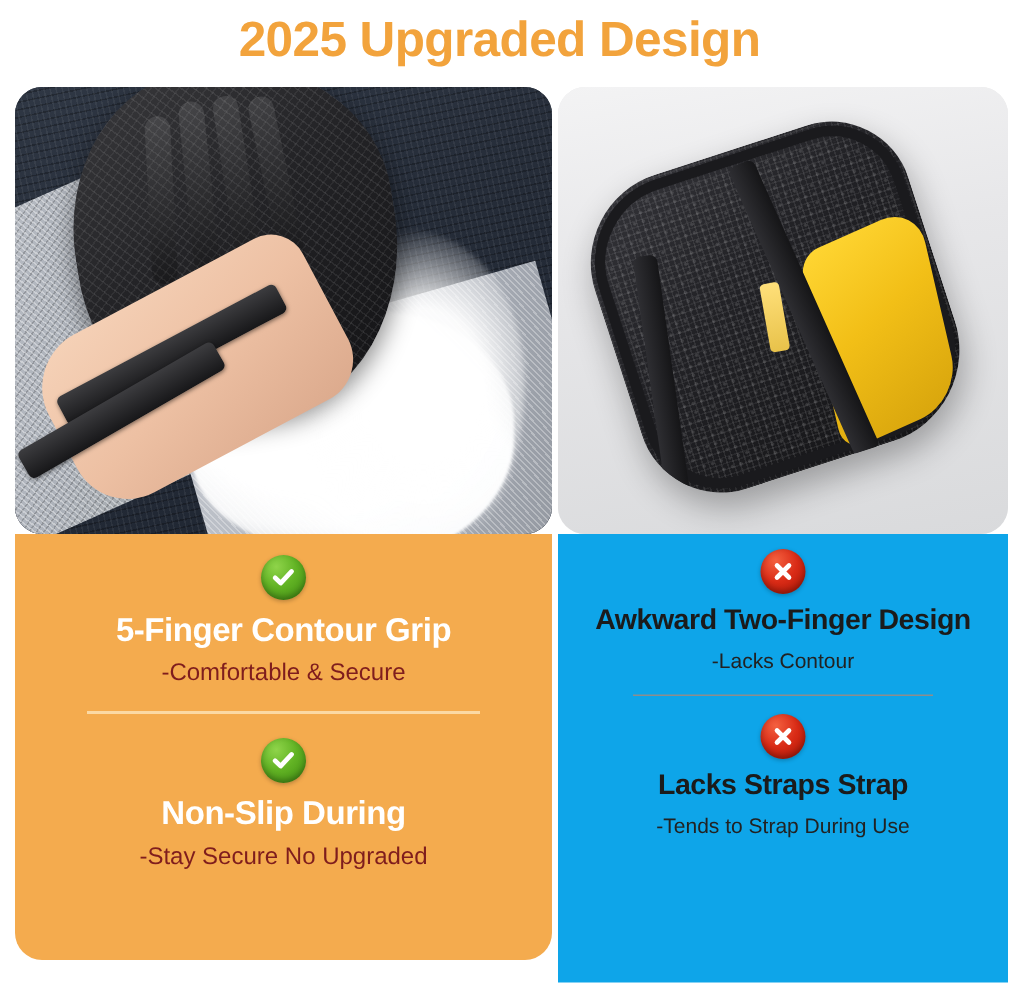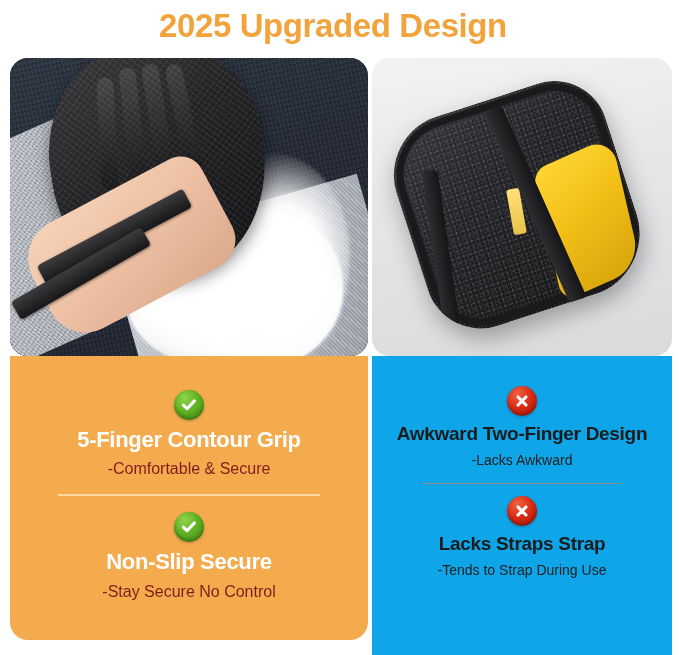--- a/index.html
+++ b/index.html
@@ -199,21 +199,20 @@
     width: 13px; height: 46px;
     transform: rotate(8deg);
     border-radius: 3px;
     background: linear-gradient(180deg, #ffe07a, #e8c24a);
   }
 
   
   .panel {
     position: absolute;
     left: 0;
-    padding-top: 20px;
   }
   .panel-left {
     top: 298px;
     width: 358px; height: 284px;
     background: #f4ab4e;
     border-radius: 0 0 18px 18px;
   }
   .panel-right {
     top: 298px;
     width: 300px; height: 344px;
@@ -317,22 +316,22 @@
       </div>
 
       <hr class="divider">
 
       <div class="feature">
         <div class="badge badge-check">
           <svg width="18" height="18" viewBox="0 0 18 18">
             <path d="M3.4 9.2 L7.1 12.7 L14.4 4.9" stroke="#ffffff" stroke-width="3.1" fill="none" stroke-linecap="round" stroke-linejoin="round"></path>
           </svg>
         </div>
-        <div class="feat-title">Non-Slip Secure</div>
-        <div class="feat-sub">-Stay Secure No Control</div>
+        <div class="feat-title">Non-Slip During</div>
+        <div class="feat-sub">-Stay Secure No Upgraded</div>
       </div>
 
     </div>
   </div>
 
   <div class="col col-right">
 
     <div class="photo photo-right">
       <div class="studio"></div>
       <div class="pad">
@@ -347,21 +346,21 @@
 
     <div class="panel panel-right">
 
       <div class="feature">
         <div class="badge badge-cross">
           <svg width="18" height="18" viewBox="0 0 18 18">
             <path d="M5 5 L13 13 M13 5 L5 13" stroke="#ffffff" stroke-width="3.1" fill="none" stroke-linecap="round"></path>
           </svg>
         </div>
         <div class="feat-title">Awkward Two-Finger Design</div>
-        <div class="feat-sub">-Lacks Awkward</div>
+        <div class="feat-sub">-Lacks Contour</div>
       </div>
 
       <hr class="divider">
 
       <div class="feature">
         <div class="badge badge-cross">
           <svg width="18" height="18" viewBox="0 0 18 18">
             <path d="M5 5 L13 13 M13 5 L5 13" stroke="#ffffff" stroke-width="3.1" fill="none" stroke-linecap="round"></path>
           </svg>
         </div>

